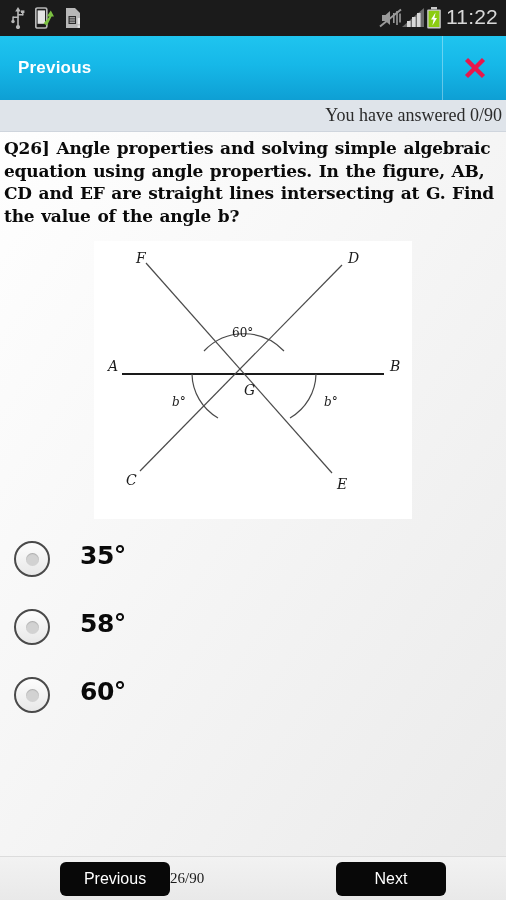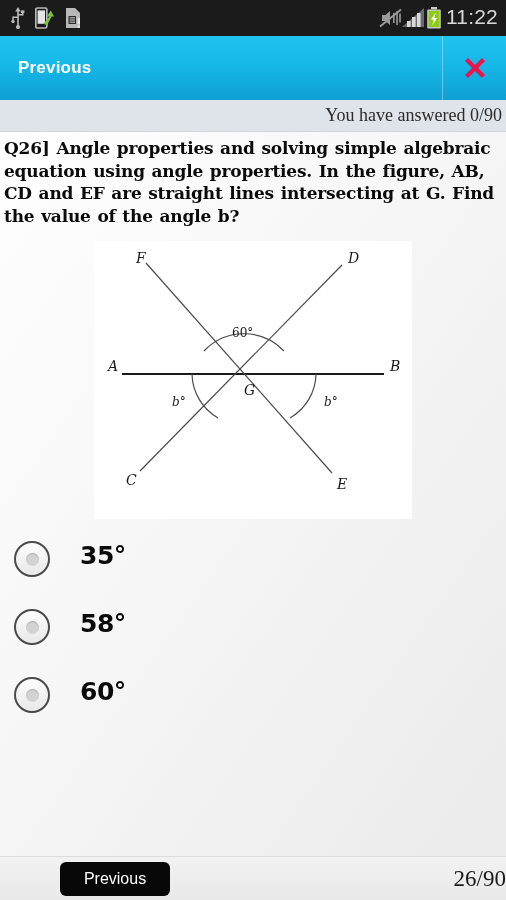--- a/index.html
+++ b/index.html
@@ -131,23 +131,23 @@
     border-radius:6px;
     height:34px;
     min-width:110px;
     font-family:"Liberation Sans", sans-serif;
     font-size:16px;
     cursor:pointer;
   }
   .nav-prev { margin-left:60px; }
   .nav-next { margin-right:60px; }
   .nav-counter {
-    flex:1; text-align:right;
+    flex:1; text-align:left;
     font-family:"Liberation Serif", serif;
-    font-size:23px; color:#1a1a1a;
+    font-size:15px; color:#1a1a1a;
   }
 </style>
 </head>
 <body>
 
 <div class="statusbar">
   <div class="status-left">
     <svg class="sicon" width="16" height="22" viewBox="0 0 16 22">
       <g fill="#b8b8b8">
         <circle cx="8" cy="20" r="2.1"></circle>
@@ -271,13 +271,14 @@
         </span>
       <span class="option-label">60°</span>
     </div>
   </div>
 
 </div>
 
 <div class="bottombar">
   <button class="nav-btn nav-prev">Previous</button>
   <span class="nav-counter">26/90</span>
+  <button class="nav-btn nav-next">Next</button>
 </div>
 
 </body></html>

